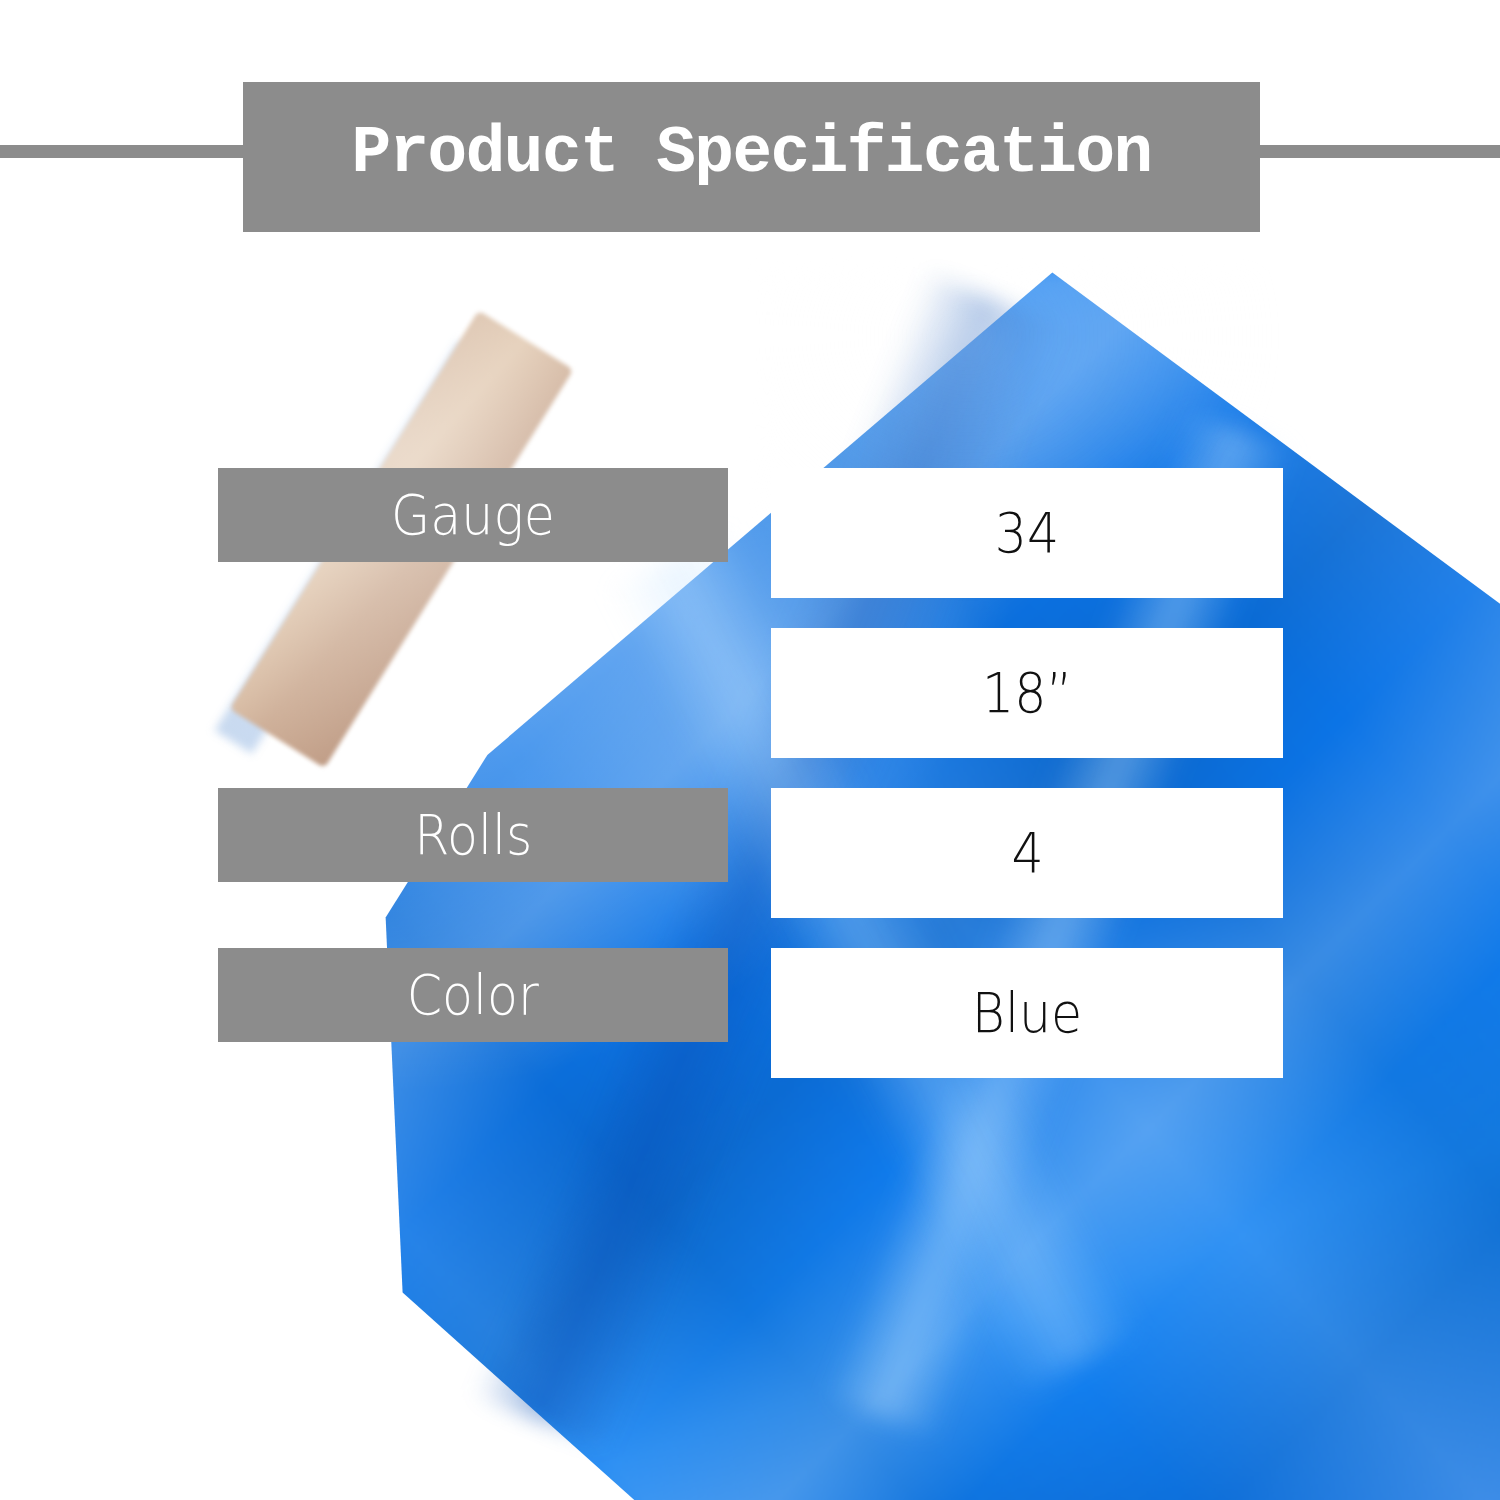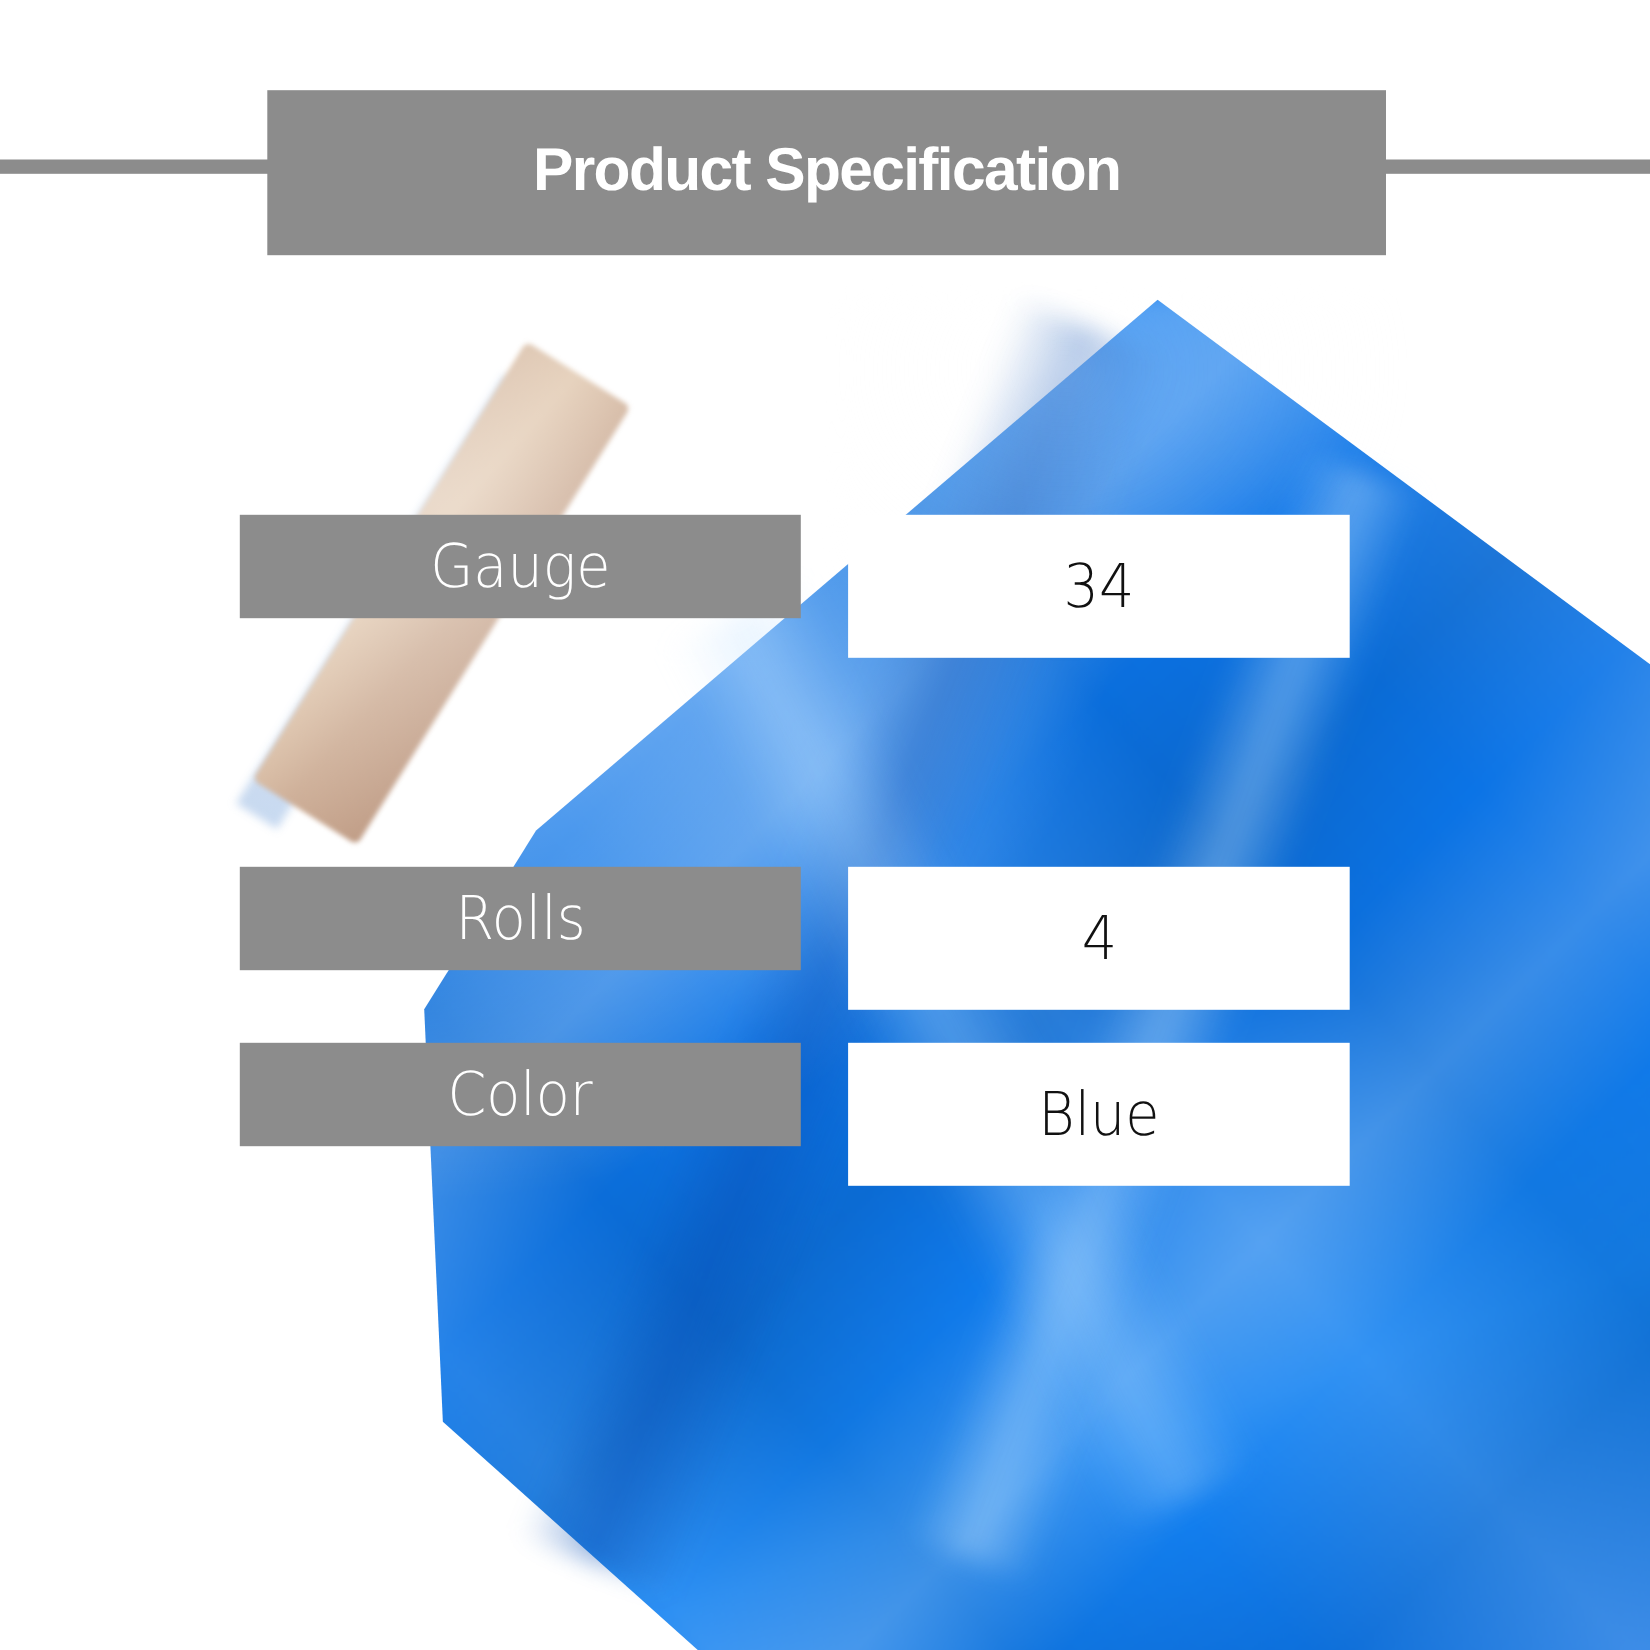--- a/index.html
+++ b/index.html
@@ -181,23 +181,23 @@
     width: 1017px;
     height: 150px;
     background: #8c8c8c;
     z-index: 6;
     display: flex;
     align-items: center;
     justify-content: center;
   }
   .header-title {
     color: #ffffff;
-    font-family: Liberation Sans, sans-serif;
+    font-family: Liberation Mono, monospace;
     font-weight: bold;
-    font-size: 55px;
+    font-size: 66px;
     letter-spacing: -1.5px;
     line-height: 1;
     white-space: nowrap;
     margin: 0;
     padding: 0 4px 6px 4px;
   }
 
   
   .spec-table {
     position: absolute;
@@ -231,21 +231,21 @@
     font-size: 55px;
     line-height: 1;
     white-space: nowrap;
     transform: scaleX(0.92);
   }
 
   .spec-value {
     position: absolute;
     left: 553px;
     top: 0;
-    width: 456px;
+    width: 512px;
     height: 130px;
     background: #ffffff;
     display: flex;
     align-items: center;
     justify-content: center;
     text-align: right;
   }
   .spec-value-text {
     color: #111111;
     font-family: "DejaVu Sans", "Liberation Sans", sans-serif;
@@ -283,20 +283,23 @@
       <div class="spec-label">
         <span class="spec-label-text">Gauge</span>
       </div>
       <div class="spec-value">
         <span class="spec-value-text">34</span>
       </div>
     </div>
 
 
     <div class="spec-row">
+      <div class="spec-value">
+        <span class="spec-value-text">18”</span>
+      </div>
     </div>
 
     <div class="spec-row">
       <div class="spec-label">
         <span class="spec-label-text">Rolls</span>
       </div>
       <div class="spec-value">
         <span class="spec-value-text">4</span>
       </div>
     </div>

